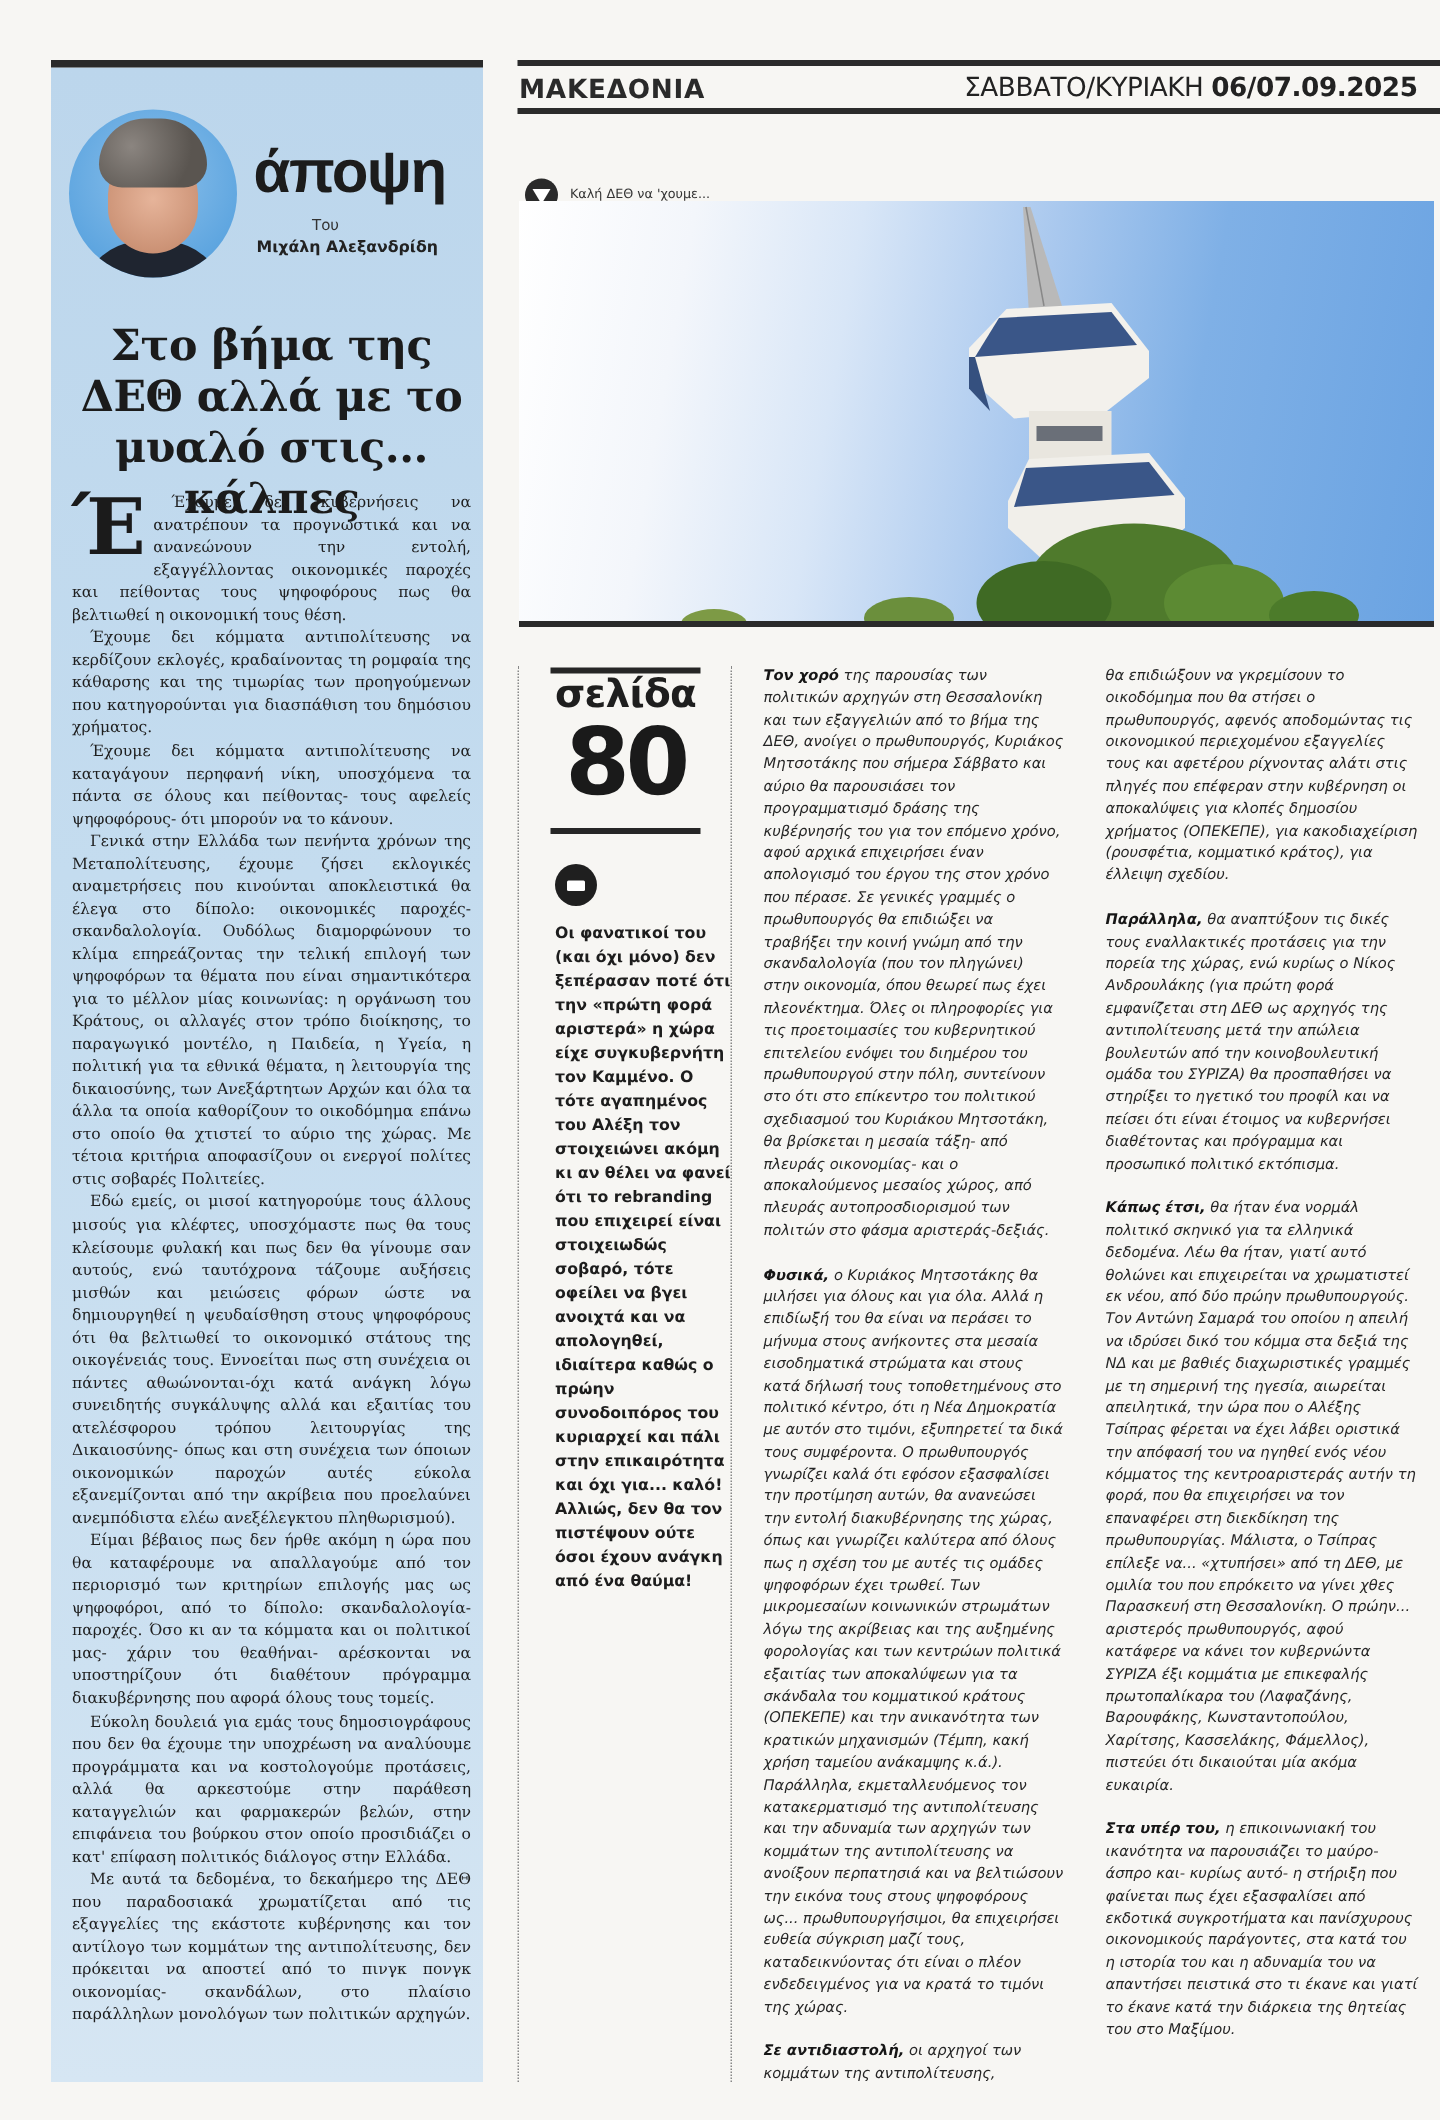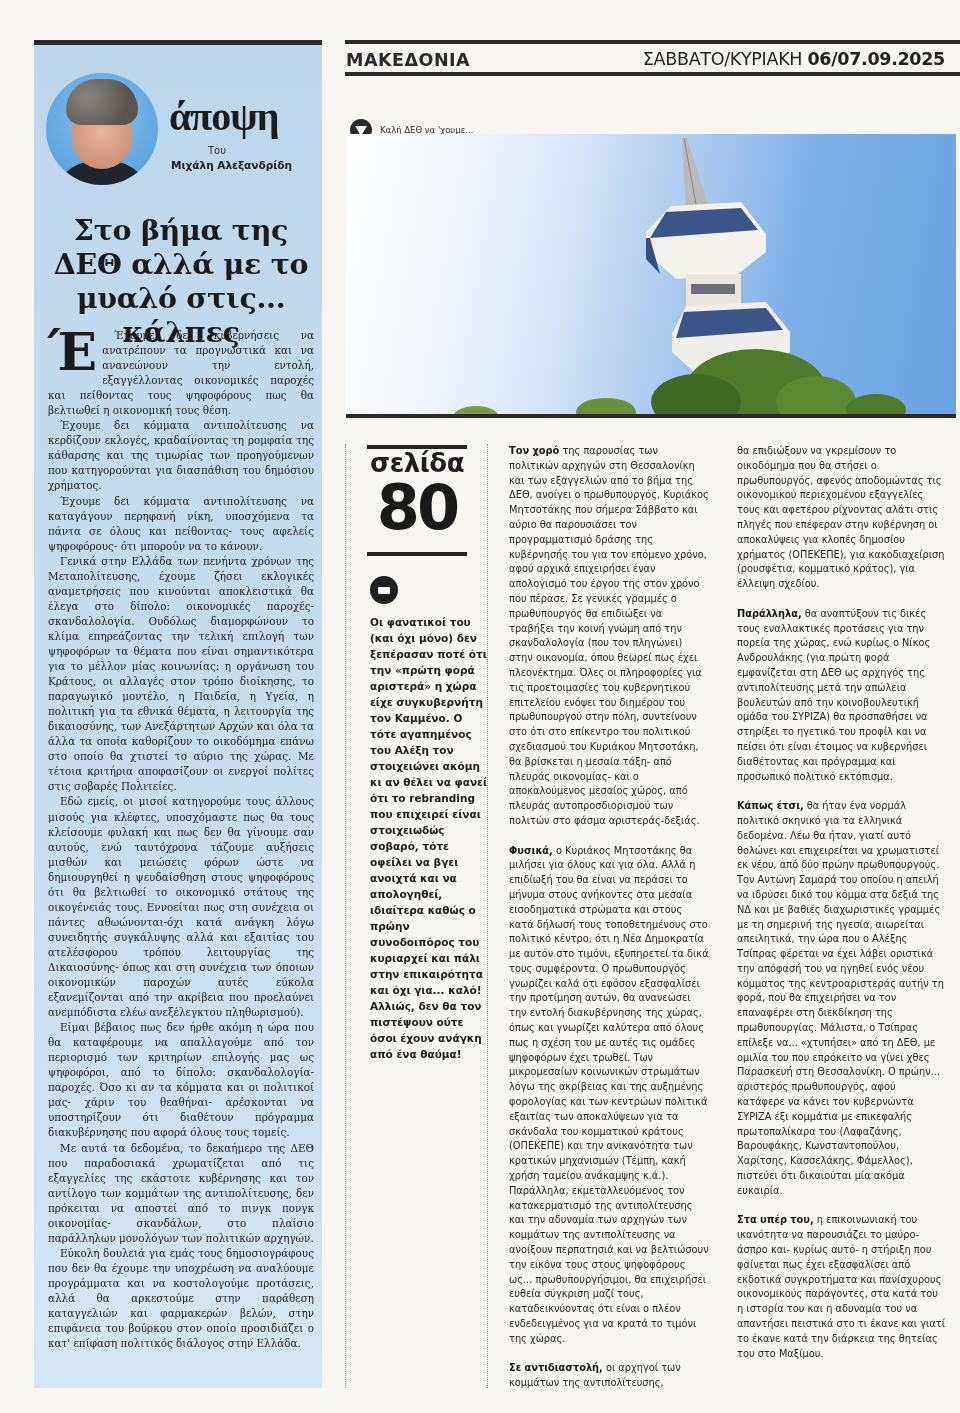--- a/index.html
+++ b/index.html
@@ -16,21 +16,21 @@
     .avatar {
       position: absolute; left: 12px; top: 0; width: 112px; height: 112px; border-radius: 50%;
       background: radial-gradient(circle at 50% 40%, #8cc0ea 0%, #5fa6e0 70%, #4c97d6 100%);
       overflow: hidden;
     }
     .avatar .hair { position: absolute; left: 20px; top: 6px; width: 72px; height: 46px; border-radius: 40px 40px 20px 20px;
       background: radial-gradient(circle at 30% 40%, #8b8580, #5a5550 70%); }
     .avatar .face { position: absolute; left: 26px; top: 30px; width: 60px; height: 66px; border-radius: 30px 30px 34px 34px;
       background: radial-gradient(circle at 50% 45%, #e6b49a, #c98f72 80%); }
     .avatar .shirt { position: absolute; left: 8px; top: 88px; width: 96px; height: 40px; border-radius: 40px 40px 0 0; background: #1f2530; }
-    .op-kicker { position: absolute; left: 135px; top: 20px; font-family: Liberation Serif, serif; font-weight: bold; font-size: 40px; letter-spacing: -1px; color: #1c1c1c; }
+    .op-kicker { position: absolute; left: 135px; top: 20px; font-family: Liberation Sans, sans-serif; font-weight: bold; font-size: 40px; letter-spacing: -1px; color: #1c1c1c; }
     .op-by { position: absolute; left: 137px; top: 72px; font-size: 10px; color: #333; margin-left: 37px; }
     .op-author { position: absolute; left: 137px; top: 86px; font-size: 10.5px; font-weight: bold; color: #222; }
 
     .op-title {
       position: absolute; left: 14px; top: 168px; width: 266px;
       font-family: "DejaVu Serif", serif; font-weight: bold; font-size: 28.5px; line-height: 34px; color: #1b1b1b; letter-spacing: -0.3px; text-align: center;
     }
     .op-body {
       position: absolute; left: 14px; top: 283px; width: 266px;
       font-family: "DejaVu Serif", serif; font-size: 10.4px; line-height: 15.05px; color: #1e1e1e; text-align: justify;
@@ -65,21 +65,21 @@
     .sel-rule1 { position: absolute; left: 367px; top: 445px; width: 100px; height: 4px; background: #262626; }
     .sel-word { position: absolute; left: 367px; top: 448px; width: 100px; text-align: center; font-family: "DejaVu Sans", sans-serif; font-weight: bold; font-size: 26px; letter-spacing: -0.5px; color: #1e1e1e; }
     .sel-num { position: absolute; left: 367px; top: 476px; width: 100px; text-align: center; font-family: "DejaVu Sans", sans-serif; font-weight: bold; font-size: 62px; line-height: 64px; letter-spacing: -3px; color: #1a1a1a; }
     .sel-rule2 { position: absolute; left: 367px; top: 552px; width: 100px; height: 4px; background: #262626; }
     .minus-icon { position: absolute; left: 370px; top: 576px; width: 28px; height: 28px; border-radius: 50%; background: #1f1f1f; display: flex; align-items: center; justify-content: center; }
     .minus-icon::after { content: ""; width: 12px; height: 7px; background: #fff; border-radius: 1px; }
     .side-body { position: absolute; left: 370px; top: 614px; width: 118px; font-weight: bold; font-size: 10.5px; line-height: 16px; color: #1d1d1d; }
 
     
     .col { position: absolute; top: 444px; font-size: 9.8px; line-height: 14.8px; color: #262626; }
-    .col p { margin-bottom: 14.8px; }
+    .col p { margin-bottom: 14.8px; font-style: italic; }
     .col p b { color: #161616; }
     .col2 { left: 509px; width: 200px; }
     .col3 { left: 737px; width: 208px; }
   </style>
 </head>
 <body>
 
 <section class="opinion">
   <div class="op-header">
     <div class="avatar">
@@ -93,22 +93,22 @@
   </div>
   <h1 class="op-title">Στο βήμα της ΔΕΘ αλλά με το μυαλό στις... κάλπες</h1>
   <div class="op-body">
     <p class="first"><span class="dropcap">Έ</span></p>
     <p>Έχουμε δει κυβερνήσεις να ανατρέπουν τα προγνωστικά και να ανανεώνουν την εντολή, εξαγγέλλοντας οικονομικές παροχές και πείθοντας τους ψηφοφόρους πως θα βελτιωθεί η οικονομική τους θέση.</p>
     <p>Έχουμε δει κόμματα αντιπολίτευσης να κερδίζουν εκλογές, κραδαίνοντας τη ρομφαία της κάθαρσης και της τιμωρίας των προηγούμενων που κατηγορούνται για διασπάθιση του δημόσιου χρήματος.</p>
     <p>Έχουμε δει κόμματα αντιπολίτευσης να καταγάγουν περηφανή νίκη, υποσχόμενα τα πάντα σε όλους και πείθοντας- τους αφελείς ψηφοφόρους- ότι μπορούν να το κάνουν.</p>
     <p>Γενικά στην Ελλάδα των πενήντα χρόνων της Μεταπολίτευσης, έχουμε ζήσει εκλογικές αναμετρήσεις που κινούνται αποκλειστικά θα έλεγα στο δίπολο: οικονομικές παροχές- σκανδαλολογία. Ουδόλως διαμορφώνουν το κλίμα επηρεάζοντας την τελική επιλογή των ψηφοφόρων τα θέματα που είναι σημαντικότερα για το μέλλον μίας κοινωνίας: η οργάνωση του Κράτους, οι αλλαγές στον τρόπο διοίκησης, το παραγωγικό μοντέλο, η Παιδεία, η Υγεία, η πολιτική για τα εθνικά θέματα, η λειτουργία της δικαιοσύνης, των Ανεξάρτητων Αρχών και όλα τα άλλα τα οποία καθορίζουν το οικοδόμημα επάνω στο οποίο θα χτιστεί το αύριο της χώρας. Με τέτοια κριτήρια αποφασίζουν οι ενεργοί πολίτες στις σοβαρές Πολιτείες.</p>
     <p>Εδώ εμείς, οι μισοί κατηγορούμε τους άλλους μισούς για κλέφτες, υποσχόμαστε πως θα τους κλείσουμε φυλακή και πως δεν θα γίνουμε σαν αυτούς, ενώ ταυτόχρονα τάζουμε αυξήσεις μισθών και μειώσεις φόρων ώστε να δημιουργηθεί η ψευδαίσθηση στους ψηφοφόρους ότι θα βελτιωθεί το οικονομικό στάτους της οικογένειάς τους. Εννοείται πως στη συνέχεια οι πάντες αθωώνονται-όχι κατά ανάγκη λόγω συνειδητής συγκάλυψης αλλά και εξαιτίας του ατελέσφορου τρόπου λειτουργίας της Δικαιοσύνης- όπως και στη συνέχεια των όποιων οικονομικών παροχών αυτές εύκολα εξανεμίζονται από την ακρίβεια που προελαύνει ανεμπόδιστα ελέω ανεξέλεγκτου πληθωρισμού).</p>
     <p>Είμαι βέβαιος πως δεν ήρθε ακόμη η ώρα που θα καταφέρουμε να απαλλαγούμε από τον περιορισμό των κριτηρίων επιλογής μας ως ψηφοφόροι, από το δίπολο: σκανδαλολογία- παροχές. Όσο κι αν τα κόμματα και οι πολιτικοί μας- χάριν του θεαθήναι- αρέσκονται να υποστηρίζουν ότι διαθέτουν πρόγραμμα διακυβέρνησης που αφορά όλους τους τομείς.</p>
+    <p>Εύκολη δουλειά για εμάς τους δημοσιογράφους που δεν θα έχουμε την υποχρέωση να αναλύουμε προγράμματα και να κοστολογούμε προτάσεις, αλλά θα αρκεστούμε στην παράθεση καταγγελιών και φαρμακερών βελών, στην επιφάνεια του βούρκου στον οποίο προσιδιάζει ο κατ' επίφαση πολιτικός διάλογος στην Ελλάδα.</p>
     <p>Με αυτά τα δεδομένα, το δεκαήμερο της ΔΕΘ που παραδοσιακά χρωματίζεται από τις εξαγγελίες της εκάστοτε κυβέρνησης και τον αντίλογο των κομμάτων της αντιπολίτευσης, δεν πρόκειται να αποστεί από το πινγκ πονγκ οικονομίας- σκανδάλων, στο πλαίσιο παράλληλων μονολόγων των πολιτικών αρχηγών.</p>
-    <p>Εύκολη δουλειά για εμάς τους δημοσιογράφους που δεν θα έχουμε την υποχρέωση να αναλύουμε προγράμματα και να κοστολογούμε προτάσεις, αλλά θα αρκεστούμε στην παράθεση καταγγελιών και φαρμακερών βελών, στην επιφάνεια του βούρκου στον οποίο προσιδιάζει ο κατ' επίφαση πολιτικός διάλογος στην Ελλάδα.</p>
   </div>
 </section>
 
 <div class="masthead-top"></div>
 <div class="brand">ΜΑΚΕΔΟΝΙΑ</div>
 <div class="dateline"><span>ΣΑΒΒΑΤΟ/ΚΥΡΙΑΚΗ</span> <b>06/07.09.2025</b></div>
 <div class="masthead-bot"></div>
 
 <div class="caption-row">
   <span class="tri-icon"></span>

